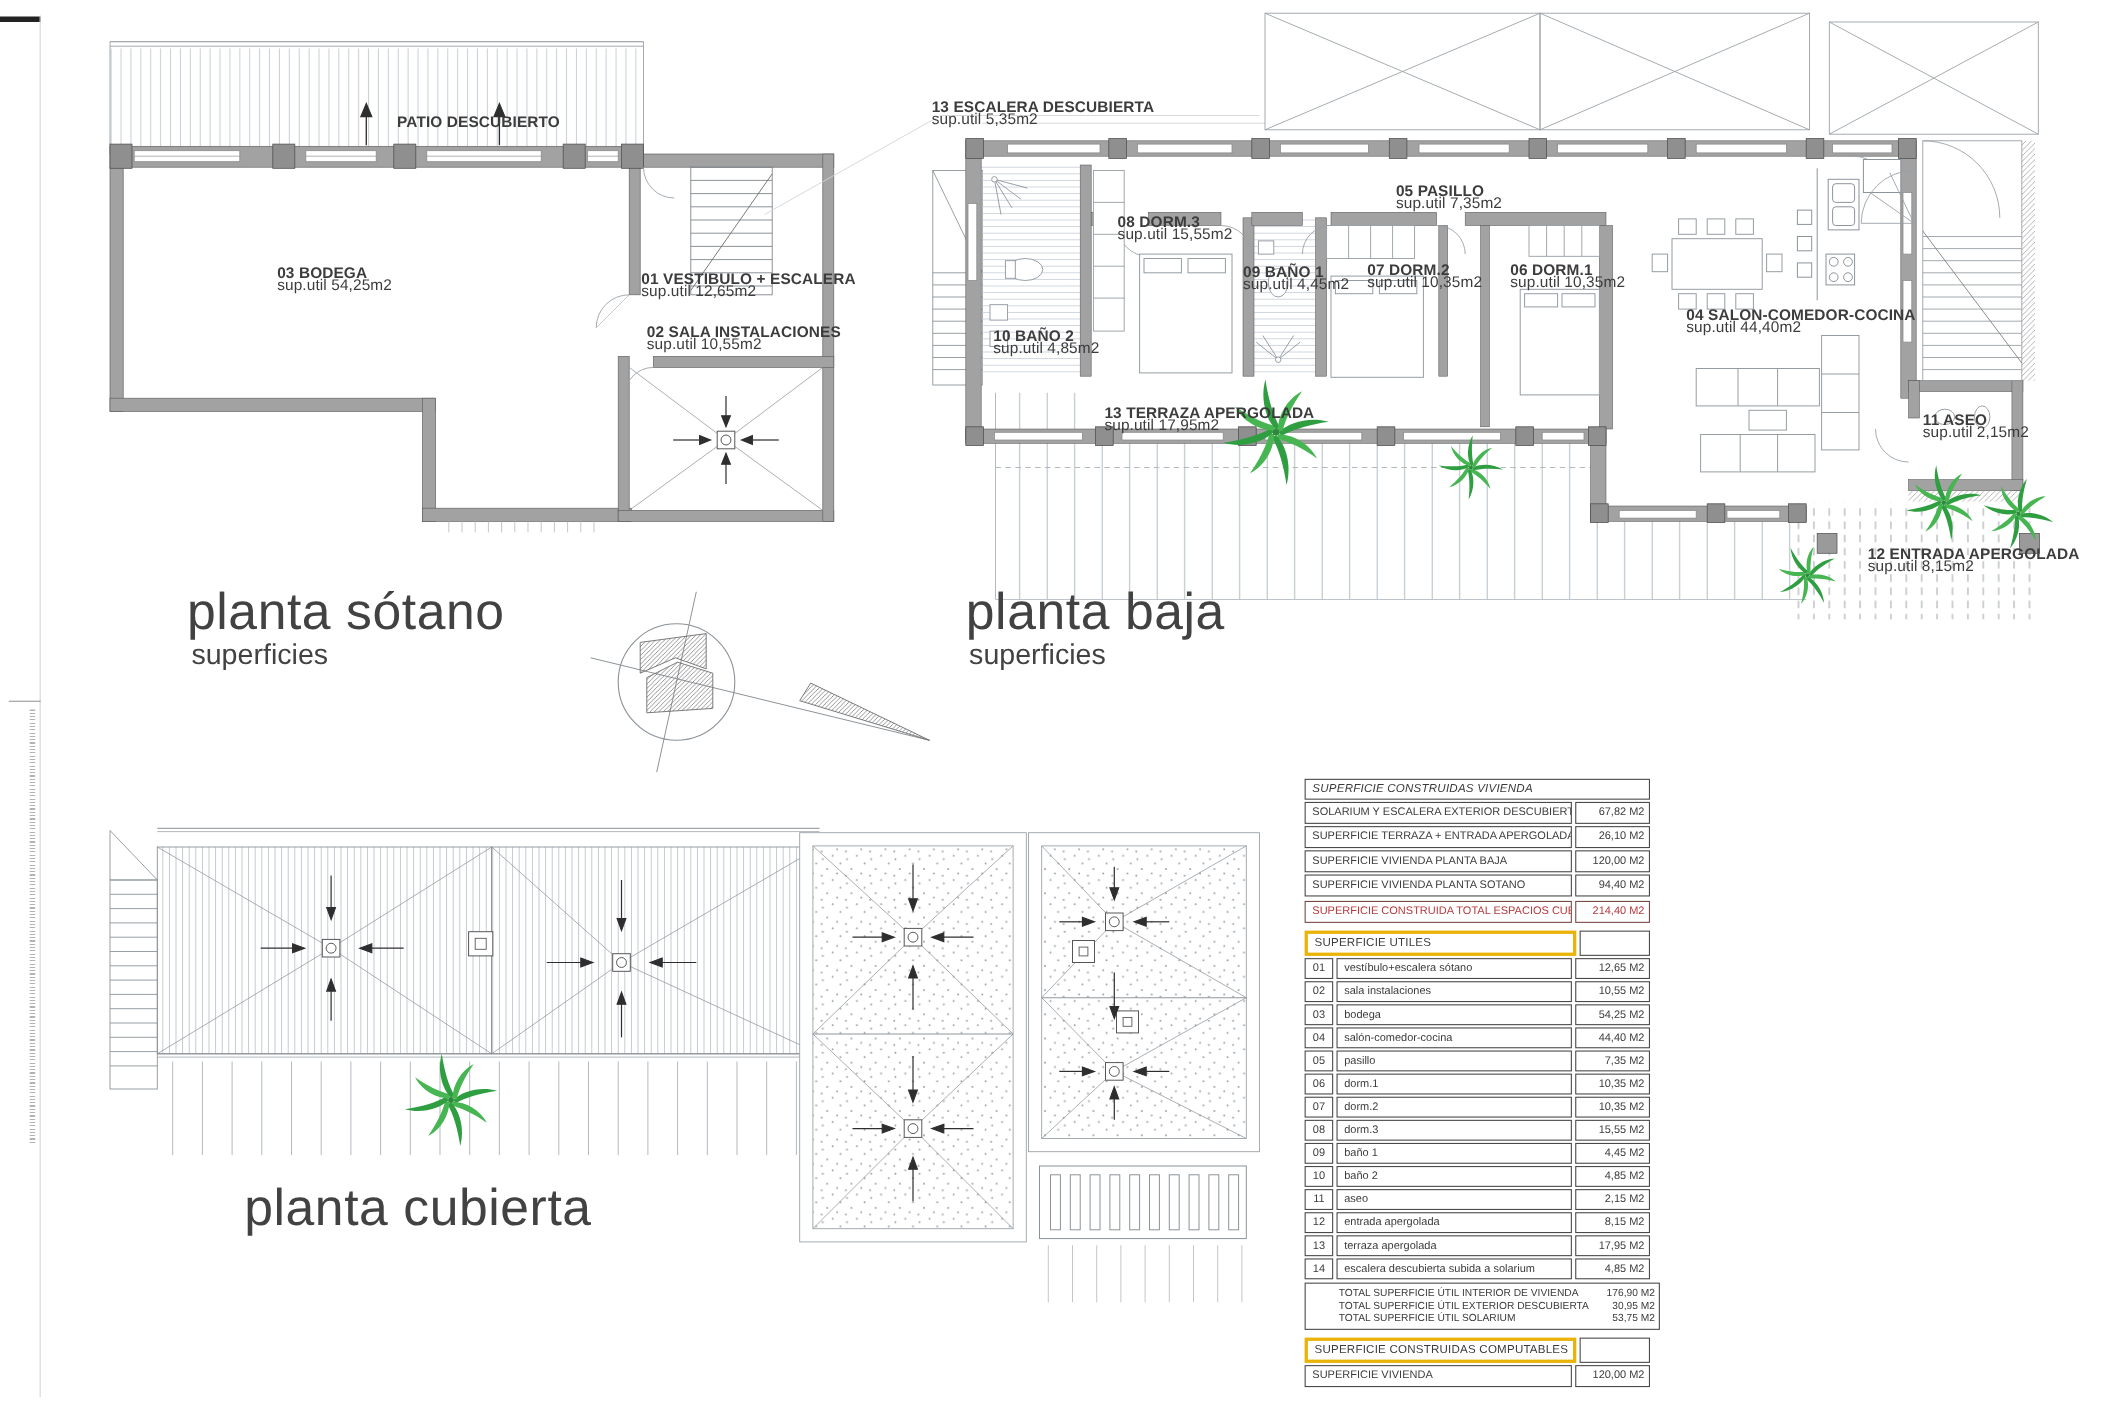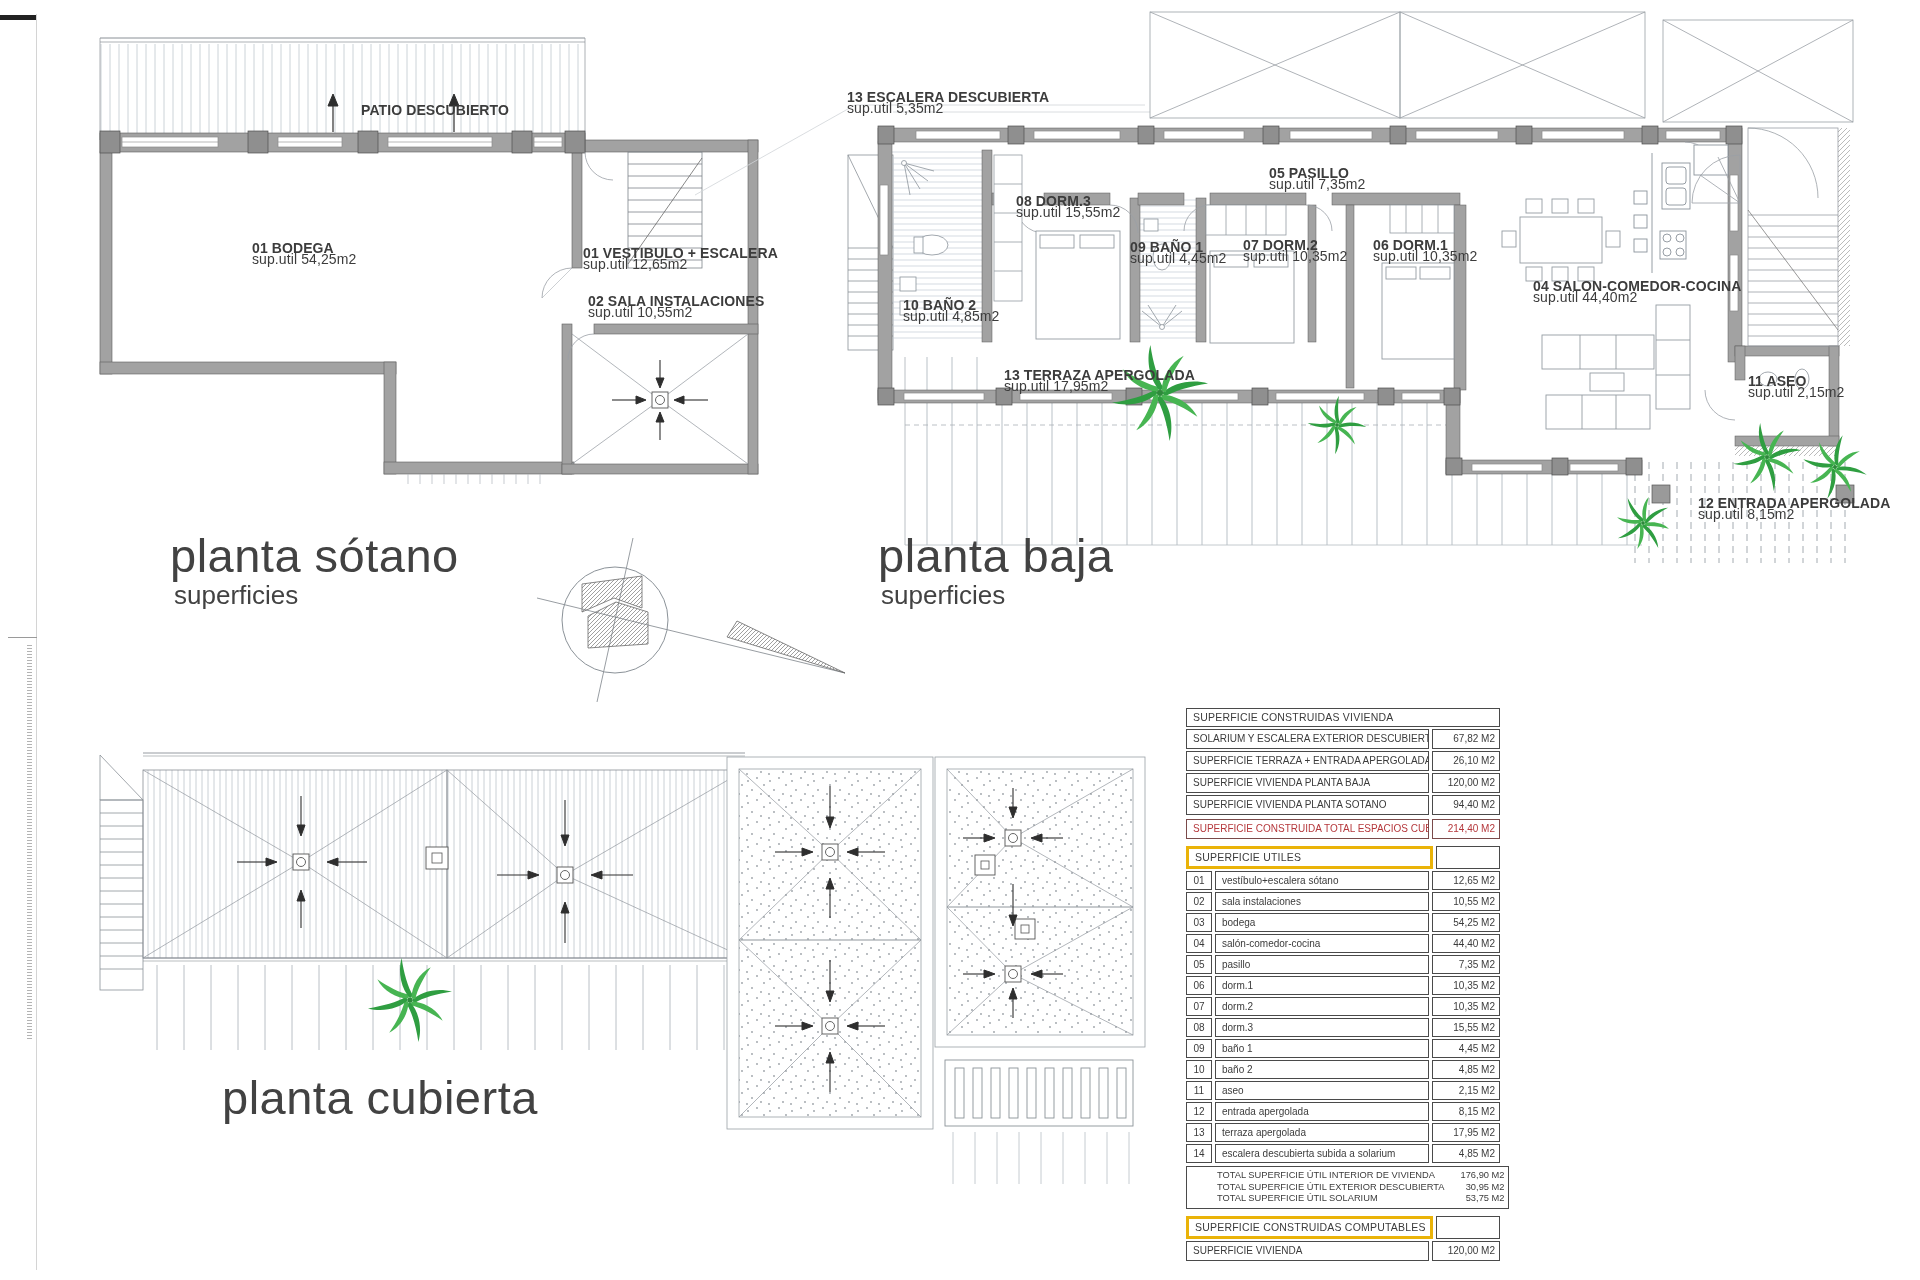--- a/index.html
+++ b/index.html
@@ -9,21 +9,21 @@
   
   .rlabel{position:absolute;font-size:14px;font-weight:bold;line-height:10.5px;color:#3c3c3c;
           letter-spacing:.1px;white-space:nowrap;}
   .rlabel .sup{font-weight:normal;}
   
   .ptitle{position:absolute;font-size:47px;color:#424242;letter-spacing:.5px;white-space:nowrap;}
   .psub{position:absolute;font-size:26px;color:#424242;white-space:nowrap;}
   
   .tables{position:absolute;left:1186px;top:708px;width:314px;}
   .thead-full{border:1px solid #4a4a4a;height:17px;line-height:17px;padding-left:6px;
-              font-size:10.5px;letter-spacing:.2px;margin-bottom:2px;background:#fff;}
+              font-size:10.5px;letter-spacing:.2px;margin-bottom:2px;background:#fff;font-style:italic;}
   .thead-split{display:flex;gap:3px;margin-bottom:2px;}
   .thead-split .hlab{flex:1;border:3px solid #eab308;height:17px;line-height:17px;padding-left:6px;font-size:10.5px;letter-spacing:.2px;}
   .thead-split .hval{width:62px;border:1px solid #4a4a4a;}
   .trow{display:flex;gap:3px;margin-bottom:2px;font-size:10px;}
   .trow .tlab{flex:1;border:1px solid #4a4a4a;height:18px;line-height:18px;padding-left:6px;
               white-space:nowrap;overflow:hidden;}
   .trow .tval{width:62px;border:1px solid #4a4a4a;height:18px;line-height:18px;text-align:right;padding-right:4px;}
   .trow.u .tnum{width:24px;border:1px solid #4a4a4a;height:17px;line-height:17px;text-align:center;}
   .trow.u .tlab{height:17px;line-height:17px;}
   .trow.u .tval{height:17px;line-height:17px;text-align:right;}
@@ -705,21 +705,21 @@
   <circle cx="85" cy="100" r="53" fill="none" stroke="#8b9298" stroke-width="1"></circle>
   <path d="M52,64 L112,56 L112,88 L84,78 L52,92 Z" fill="url(#p4d)" stroke="#6a6a6a" stroke-width="0.8"></path>
   <path d="M58,96 L86,82 L118,92 L118,124 L58,128 Z" fill="url(#p4d)" stroke="#6a6a6a" stroke-width="0.8"></path>
   <polygon points="197,117 315,153 207,101" fill="url(#p4d)" stroke="#6a6a6a" stroke-width="0.8"></polygon>
 </svg>
 
 <div class="rlabel" style="left:361px;top:105px">
   <span>PATIO DESCUBIERTO</span>
 </div>
 <div class="rlabel" style="left:252px;top:243px">
-  <div>01 BODEGA</div>
+  <div>03 BODEGA</div>
     <div class="sup">sup.util 54,25m2</div>
 </div>
 <div class="rlabel" style="left:583px;top:248px">
   <div>01 VESTIBULO + ESCALERA</div>
     <div class="sup">sup.util 12,65m2</div>
 </div>
 <div class="rlabel" style="left:588px;top:296px">
   <div>02 SALA INSTALACIONES</div>
     <div class="sup">sup.util 10,55m2</div>
 </div>

